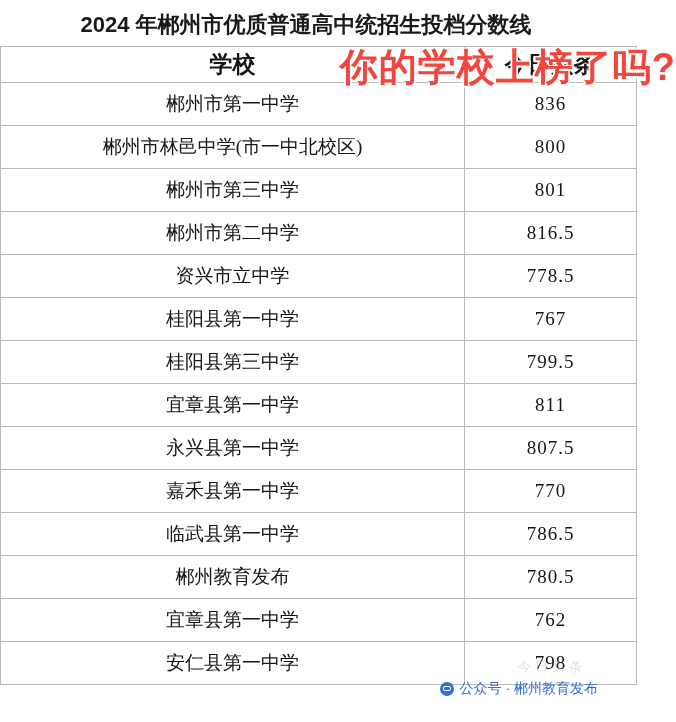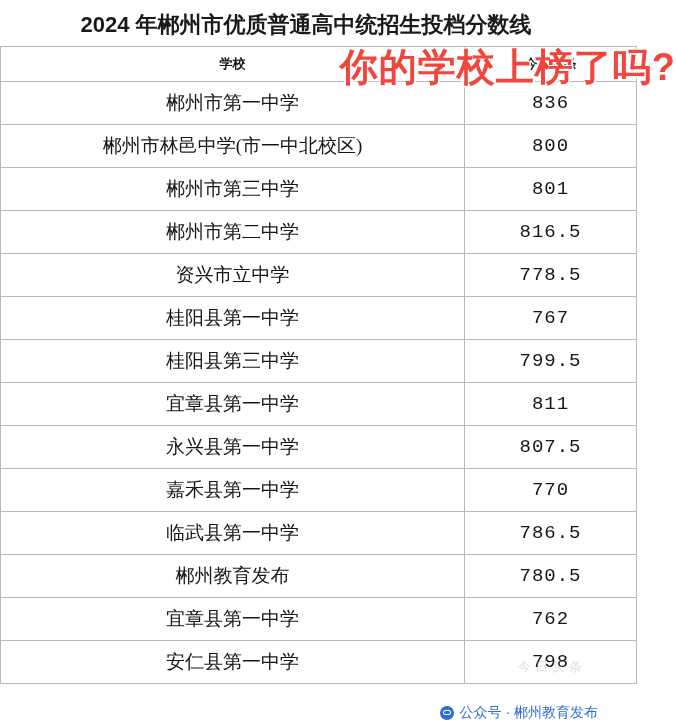--- a/index.html
+++ b/index.html
@@ -61,50 +61,50 @@
   table.score-table th,
   table.score-table td {
     border: 1px solid #b9b9b9;
     text-align: center;
     vertical-align: middle;
     color: #161616;
   }
   table.score-table th {
     font-family: "Liberation Sans", "DejaVu Sans", sans-serif;
     font-weight: bold;
-    font-size: 13px;
+    font-size: 23px;
     height: 30px;
     padding: 2px 0;
   }
   table.score-table td {
     font-size: 19px;
     height: 42px;
     padding: 0;
   }
   .col-school { width: 464px; }
   .col-score  { width: 172px; }
   td.score-cell {
-    font-family: Liberation Mono, monospace;
+    font-family: Liberation Serif, serif;
     letter-spacing: 1px;
   }
   .watermark-ghost {
     position: absolute;
     right: 26px;
     bottom: 46px;
     font-family: "Liberation Sans", "DejaVu Sans", sans-serif;
     font-size: 13px;
     color: rgba(150,150,150,0.32);
     letter-spacing: 4px;
     pointer-events: none;
     z-index: 6;
   }
   .footer-credit {
     position: absolute;
     right: 14px;
-    bottom: 0;
+    bottom: 24px;
     display: flex;
     align-items: center;
     gap: 6px;
     font-family: "Liberation Sans", "DejaVu Sans", sans-serif;
     font-size: 14px;
     color: #2e6fd8;
     z-index: 7;
   }
   .footer-credit .dot-icon {
     display: inline-block;

